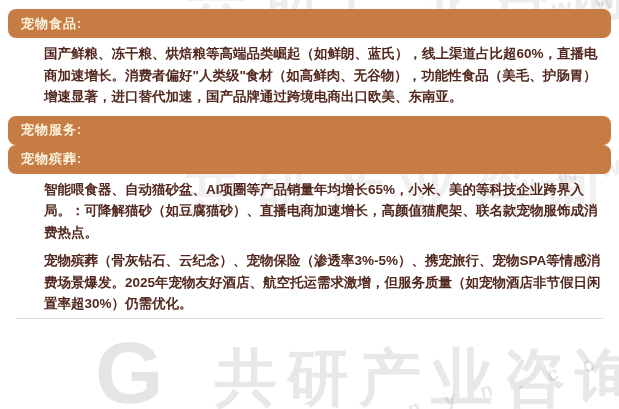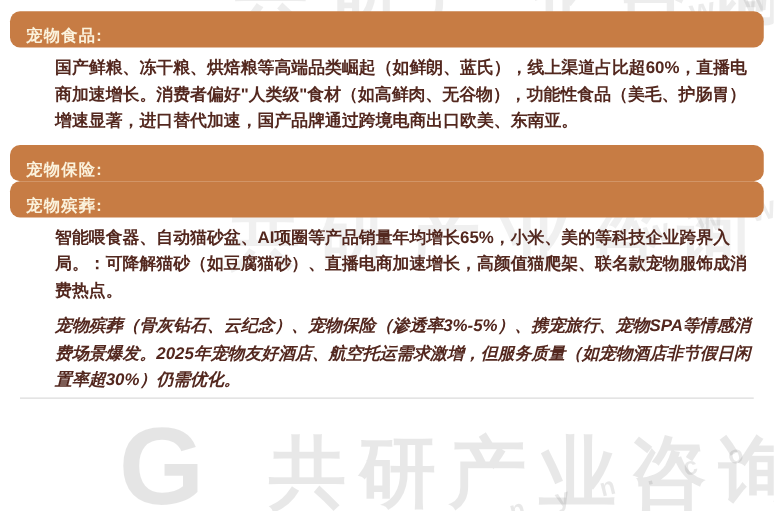--- a/index.html
+++ b/index.html
@@ -18,30 +18,30 @@
   .wm-www-mid{ top:160px; right:-10px; font-size:26px; letter-spacing:8px; color:rgba(0,0,0,0.07); transform:rotate(-12deg); }
   .wm-logo   { top:322px; left:95px; font-size:88px; color:rgba(0,0,0,0.10); }
   .wm-bottom { top:336px; left:215px; font-size:62px; letter-spacing:10px; color:rgba(0,0,0,0.09); }
   .wm-url    { top:378px; left:330px; font-size:20px; letter-spacing:10px; color:rgba(0,0,0,0.09); transform:rotate(-14deg); }
 
   
   .content { position:relative; z-index:1; padding-top:9px; }
   .section { margin:0 8px; }
   .section-header {
     background:#C77C44; border-radius:8px; height:29px;
-    display:flex; align-items:flex-end; padding:0 13px;
+    display:flex; align-items:center; padding:0 13px;
     color:#FBF2DC; font-weight:bold; font-size:13px; letter-spacing:1px;
   }
   .section-body {
     margin:5px 4px 8px 36px; color:#53281F;
     font-size:13.5px; line-height:21.5px; font-weight:bold;
   }
   .section:nth-child(2) .section-body,
   .section:nth-child(3) .section-body { margin-bottom:7px; }
-  .section:nth-child(4) .section-body { margin-bottom:3px;font-style:italic; }
+  .section:nth-child(4) .section-body { margin-bottom:3px; }
 
   
   .footer-divider { margin:0 16px; border-top:1px solid #DCDCDC; }
 </style>
 </head>
 <body>
 
 <div class="page">
 
   <div class="watermark-layer">
@@ -58,21 +58,21 @@
 
     <section class="section">
       <div class="section-header">
         <span>宠物食品:</span>
       </div>
       <p class="section-body">国产鲜粮、冻干粮、烘焙粮等高端品类崛起（如鲜朗、蓝氏），线上渠道占比超60%，直播电商加速增长。消费者偏好"人类级"食材（如高鲜肉、无谷物），功能性食品（美毛、护肠胃）增速显著，进口替代加速，国产品牌通过跨境电商出口欧美、东南亚。</p>
     </section>
 
     <section class="section">
       <div class="section-header">
-        <span>宠物保险:</span>
+        <span>宠物服务:</span>
       </div>
     </section>
 
     <section class="section">
       <div class="section-header">
         <span>宠物殡葬:</span>
       </div>
       <p class="section-body">智能喂食器、自动猫砂盆、AI项圈等产品销量年均增长65%，小米、美的等科技企业跨界入局。：可降解猫砂（如豆腐猫砂）、直播电商加速增长，高颜值猫爬架、联名款宠物服饰成消费热点。</p>
     </section>
 

